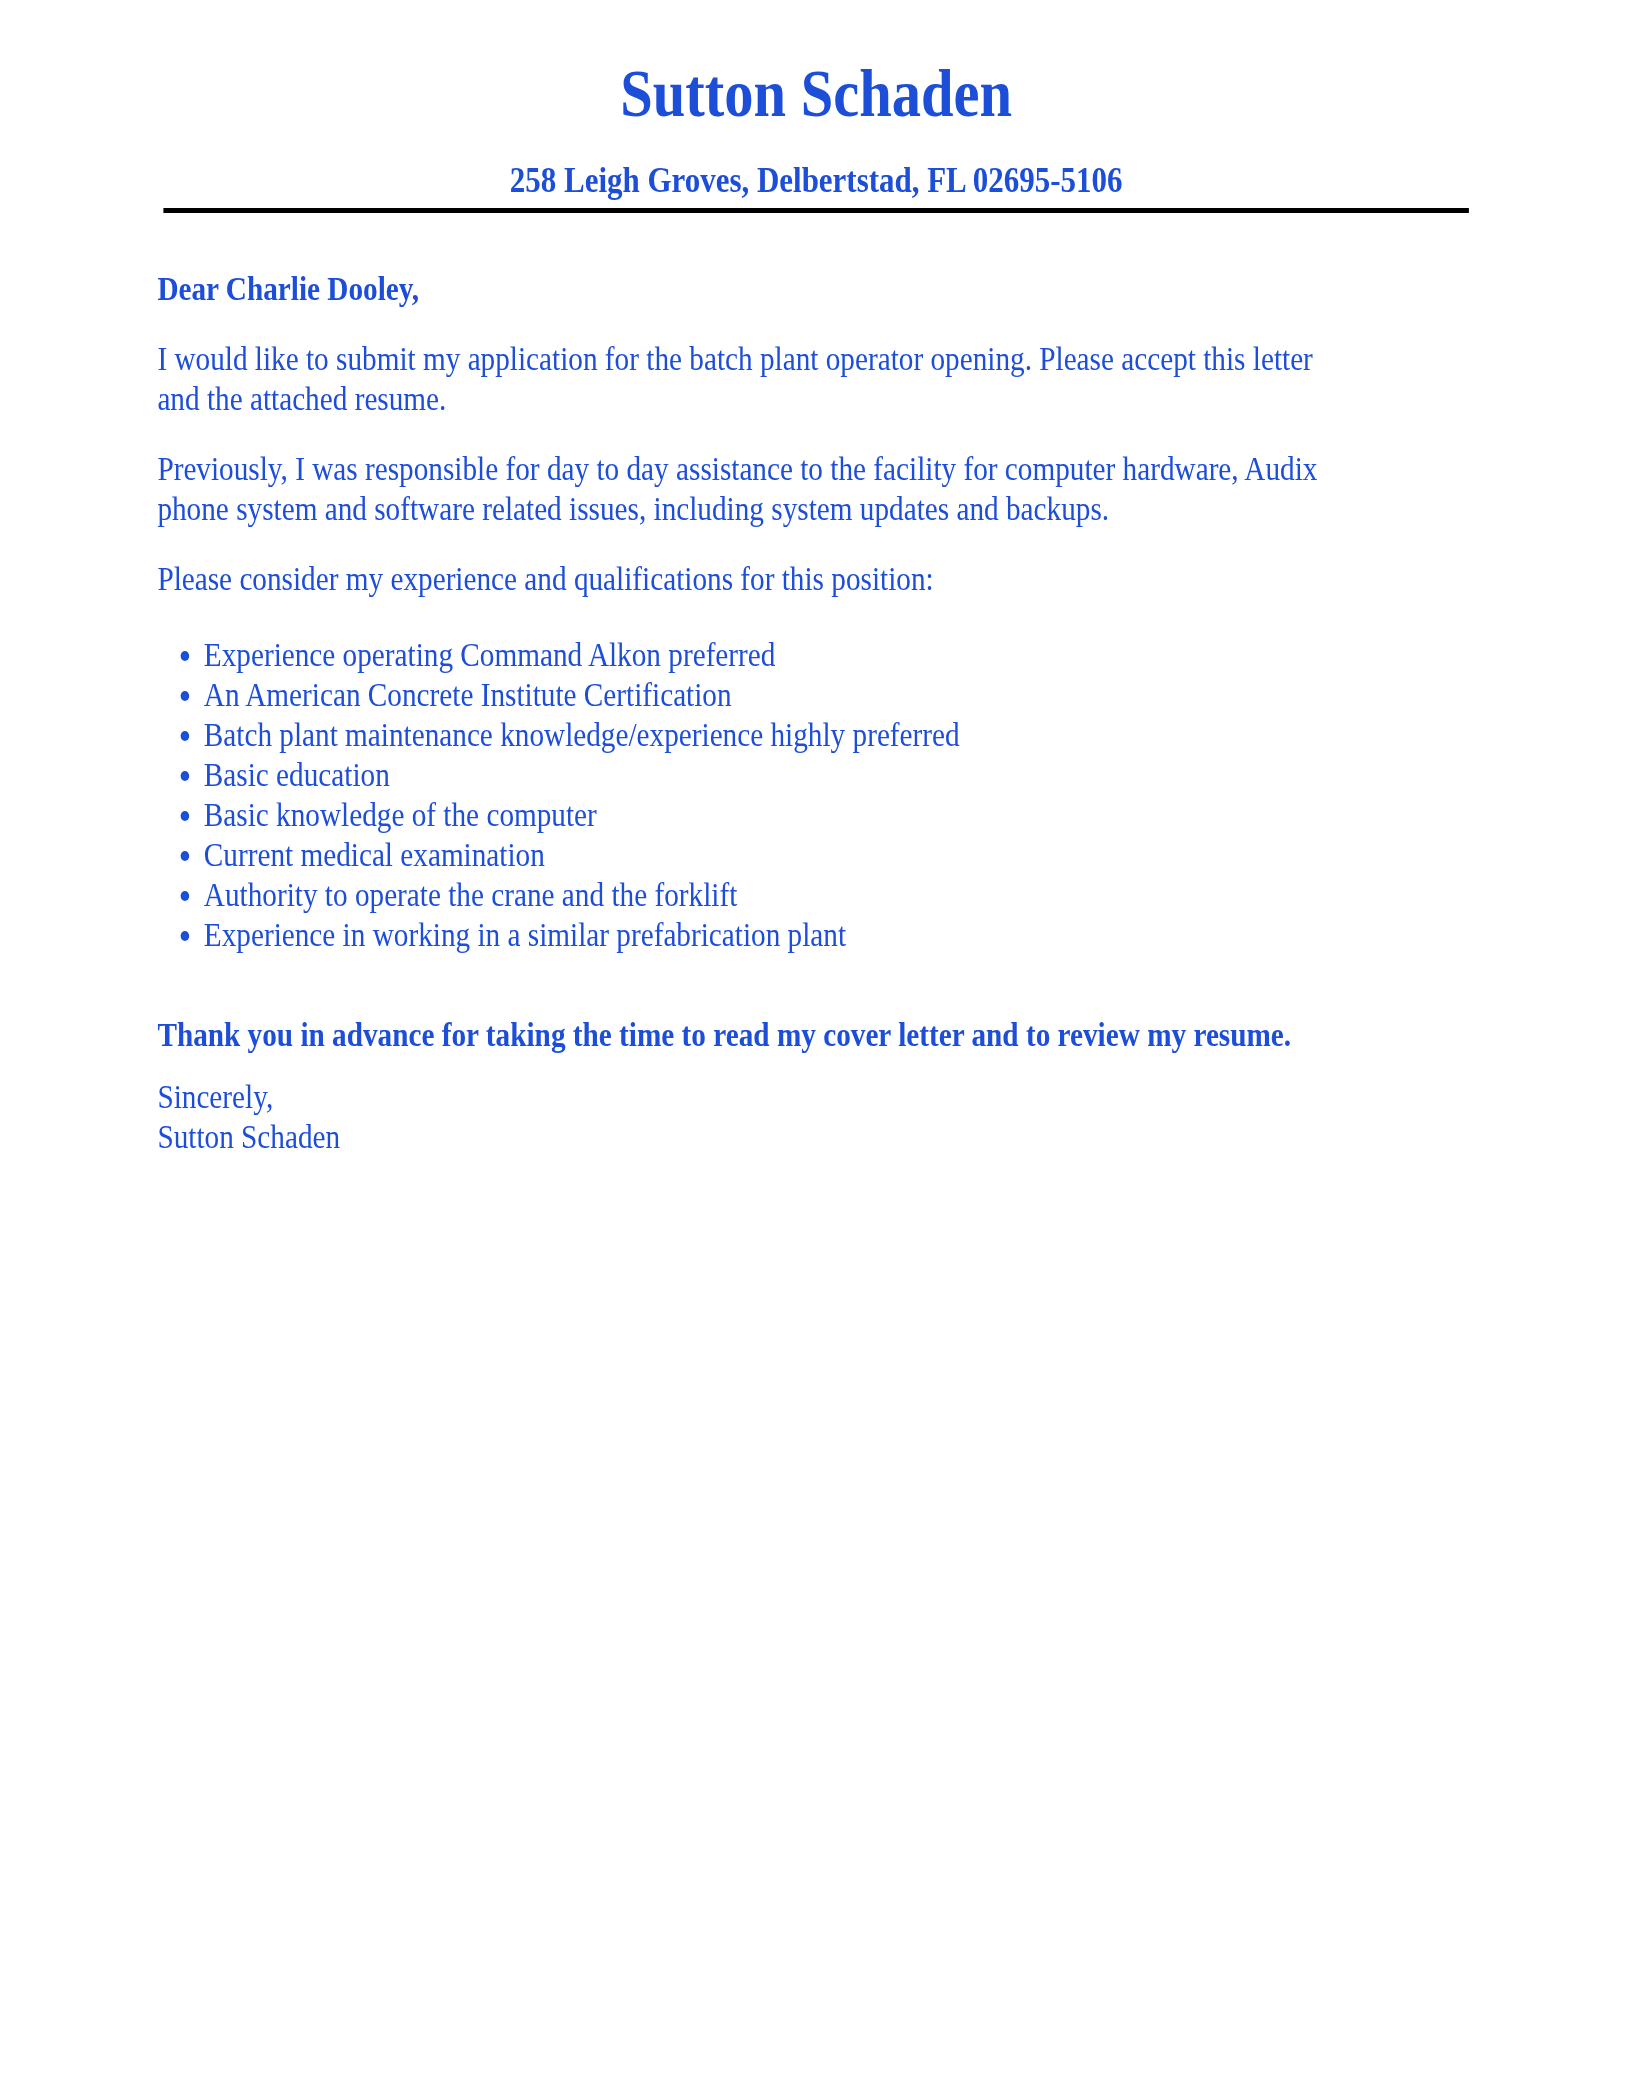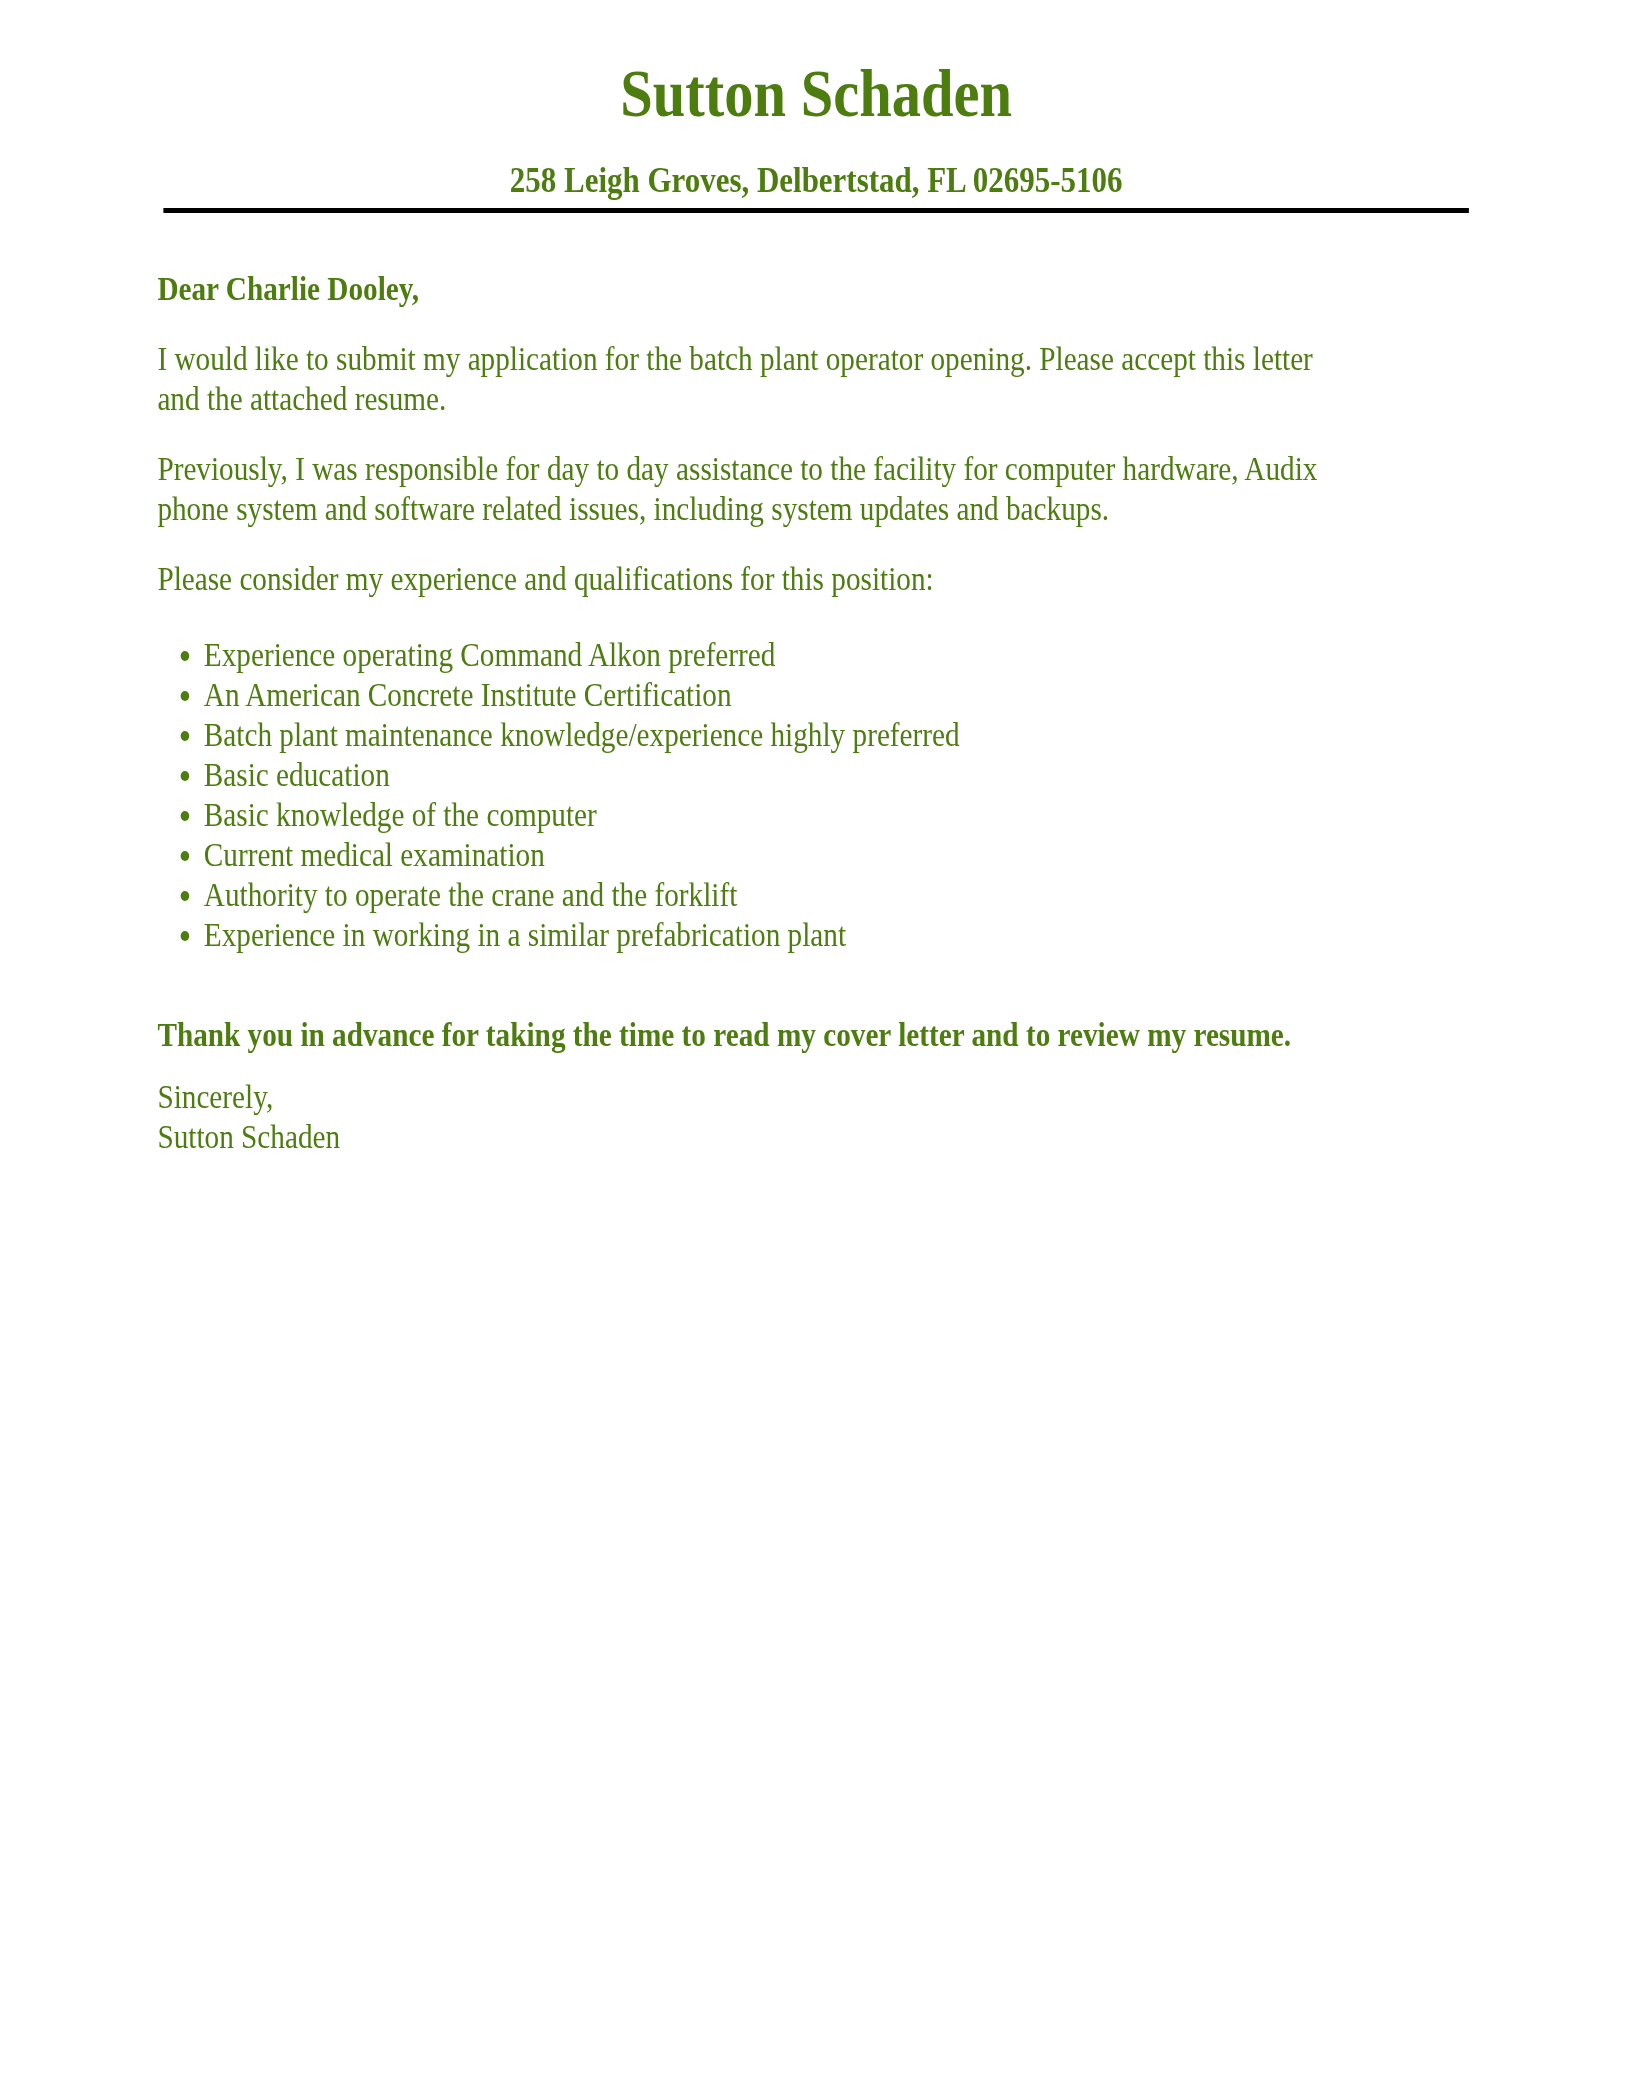--- a/index.html
+++ b/index.html
@@ -4,21 +4,21 @@
 <style>
   * { box-sizing: border-box; margin: 0; padding: 0; }
   html, body { background: #ffffff; }
   body { margin: 0; }
 
   .page {
     position: relative;
     width: 1632px;
     height: 1490px;
     background: #ffffff;
-    color: #4d7c0f;
+    color: #1d4ed8;
     overflow: hidden;
     font-family: "Liberation Serif", "DejaVu Serif", serif;
   }
 
   
   .squeeze {
     width: 1898px;
     transform: scaleX(0.86);
     transform-origin: 0 0;
   }

